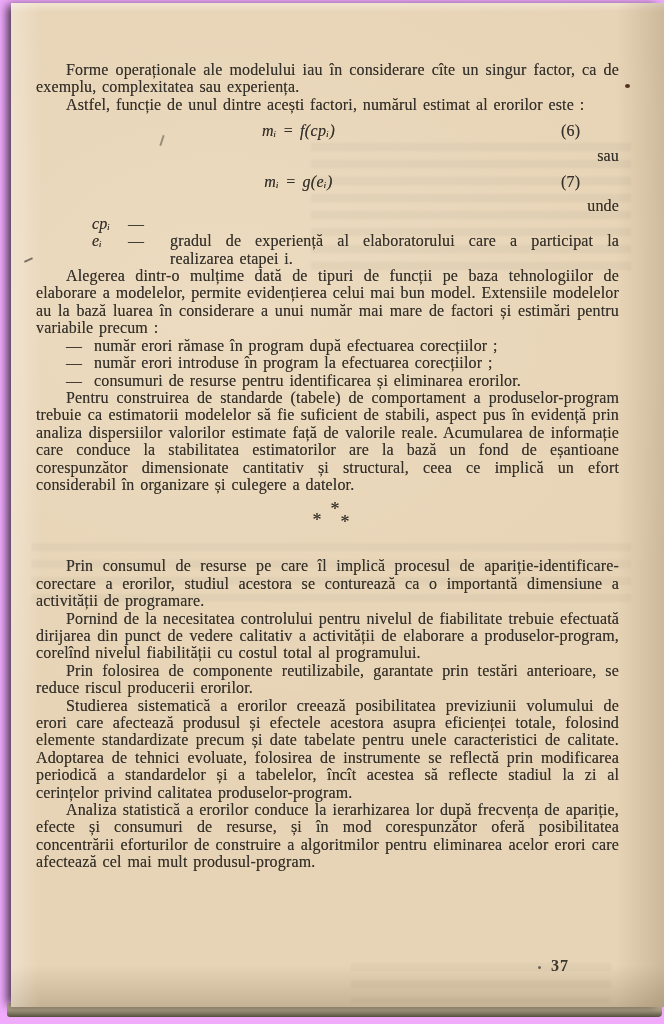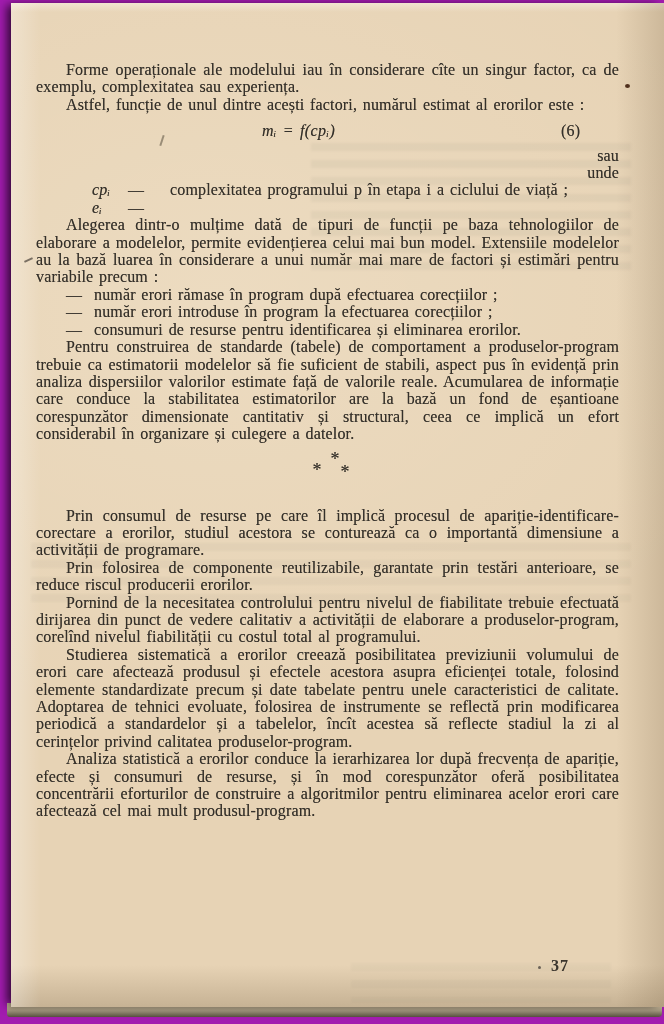--- a/index.html
+++ b/index.html
@@ -4,21 +4,21 @@
 <style>
   html, body {
     margin: 0; padding: 0;
     width: 664px; height: 1024px;
     overflow: hidden;
     background: #151310;
     font-family: "Liberation Serif", "DejaVu Serif", serif;
   }
   .scan {
     position: absolute; inset: 0;
-    background: #a21caf;
+    background: #f0abfc;
   }
   .page-stack {
     position: absolute; left: 7px; right: 2px; bottom: 7px; height: 14px;
     background: linear-gradient(180deg, #cdbb9b 0%, #a3977f 55%, #56503f 100%);
     border-radius: 0 0 4px 3px;
   }
   .page {
     position: absolute; left: 11px; top: 3px; right: 0; bottom: 17px;
     background:
       radial-gradient(ellipse 900px 700px at 32% 30%, rgba(255,248,232,0.22), rgba(255,248,232,0) 62%),
@@ -110,32 +110,36 @@
 
       <p class="para indent">Astfel, funcție de unul dintre acești factori, numărul estimat al erorilor este :</p>
 
       <div class="eq-row">
         <span class="eq-formula">mᵢ = f(cpᵢ)</span>
         <span class="eq-num">(6)</span>
       </div>
 
       <p class="para flush">sau</p>
 
+      <div class="eq-row">
+        <span class="eq-formula">mᵢ = g(eᵢ)</span>
+        <span class="eq-num">(7)</span>
+      </div>
 
       <p class="para flush">unde</p>
 
       <div class="def-row">
         <span class="def-term">cpᵢ</span>
         <span class="def-dash">—</span>
-        <span class="def-text">complexitatea programului p în etapa i a ciclului de viață ;</span>
       </div>
 
       <div class="def-row">
         <span class="def-term">eᵢ</span>
         <span class="def-dash">—</span>
+        <span class="def-text">gradul de experiență al elaboratorului care a participat la realizarea etapei i.</span>
       </div>
 
       <p class="para indent">Alegerea dintr-o mulțime dată de tipuri de funcții pe baza tehnologiilor de elaborare a modelelor, permite evidențierea celui mai bun model. Extensiile modelelor au la bază luarea în considerare a unui număr mai mare de factori și estimări pentru variabile precum :</p>
 
       <div class="bullet">
         <span class="bullet-dash">—</span>
         <span class="bullet-text">număr erori rămase în program după efectuarea corecțiilor ;</span>
       </div>
       <div class="bullet">
         <span class="bullet-dash">—</span>
@@ -149,23 +153,23 @@
       <p class="para indent">Pentru construirea de standarde (tabele) de comportament a produselor-program trebuie ca estimatorii modelelor să fie suficient de stabili, aspect pus în evidență prin analiza dispersiilor valorilor estimate față de valorile reale. Acumularea de informație care conduce la stabilitatea estimatorilor are la bază un fond de eșantioane corespunzător dimensionate cantitativ și structural, ceea ce implică un efort considerabil în organizare și culegere a datelor.</p>
 
       <div class="asterism">
         <span class="ast ast-top">*</span>
         <span class="ast ast-left">*</span>
         <span class="ast ast-right">*</span>
       </div>
 
       <p class="para indent">Prin consumul de resurse pe care îl implică procesul de apariție-identificare-corectare a erorilor, studiul acestora se conturează ca o importantă dimensiune a activității de programare.</p>
 
+      <p class="para indent">Pornind de la necesitatea controlului pentru nivelul de fiabilitate trebuie efectuată dirijarea din punct de vedere calitativ a activității de elaborare a produselor-program, corelînd nivelul fiabilității cu costul total al programului.</p>
+
       <p class="para indent">Prin folosirea de componente reutilizabile, garantate prin testări anterioare, se reduce riscul producerii erorilor.</p>
-
-      <p class="para indent">Pornind de la necesitatea controlului pentru nivelul de fiabilitate trebuie efectuată dirijarea din punct de vedere calitativ a activității de elaborare a produselor-program, corelînd nivelul fiabilității cu costul total al programului.</p>
 
       <p class="para indent">Studierea sistematică a erorilor creează posibilitatea previziunii volumului de erori care afectează produsul și efectele acestora asupra eficienței totale, folosind elemente standardizate precum și date tabelate pentru unele caracteristici de calitate. Adoptarea de tehnici evoluate, folosirea de instrumente se reflectă prin modificarea periodică a standardelor și a tabelelor, încît acestea să reflecte stadiul la zi al cerințelor privind calitatea produselor-program.</p>
 
       <p class="para indent">Analiza statistică a erorilor conduce la ierarhizarea lor după frecvența de apariție, efecte și consumuri de resurse, și în mod corespunzător oferă posibilitatea concentrării eforturilor de construire a algoritmilor pentru eliminarea acelor erori care afectează cel mai mult produsul-program.</p>
 
     </div>
 
     <div class="page-number-row">
       <span class="pn-dot"></span><span class="pn">37</span>
     </div>

